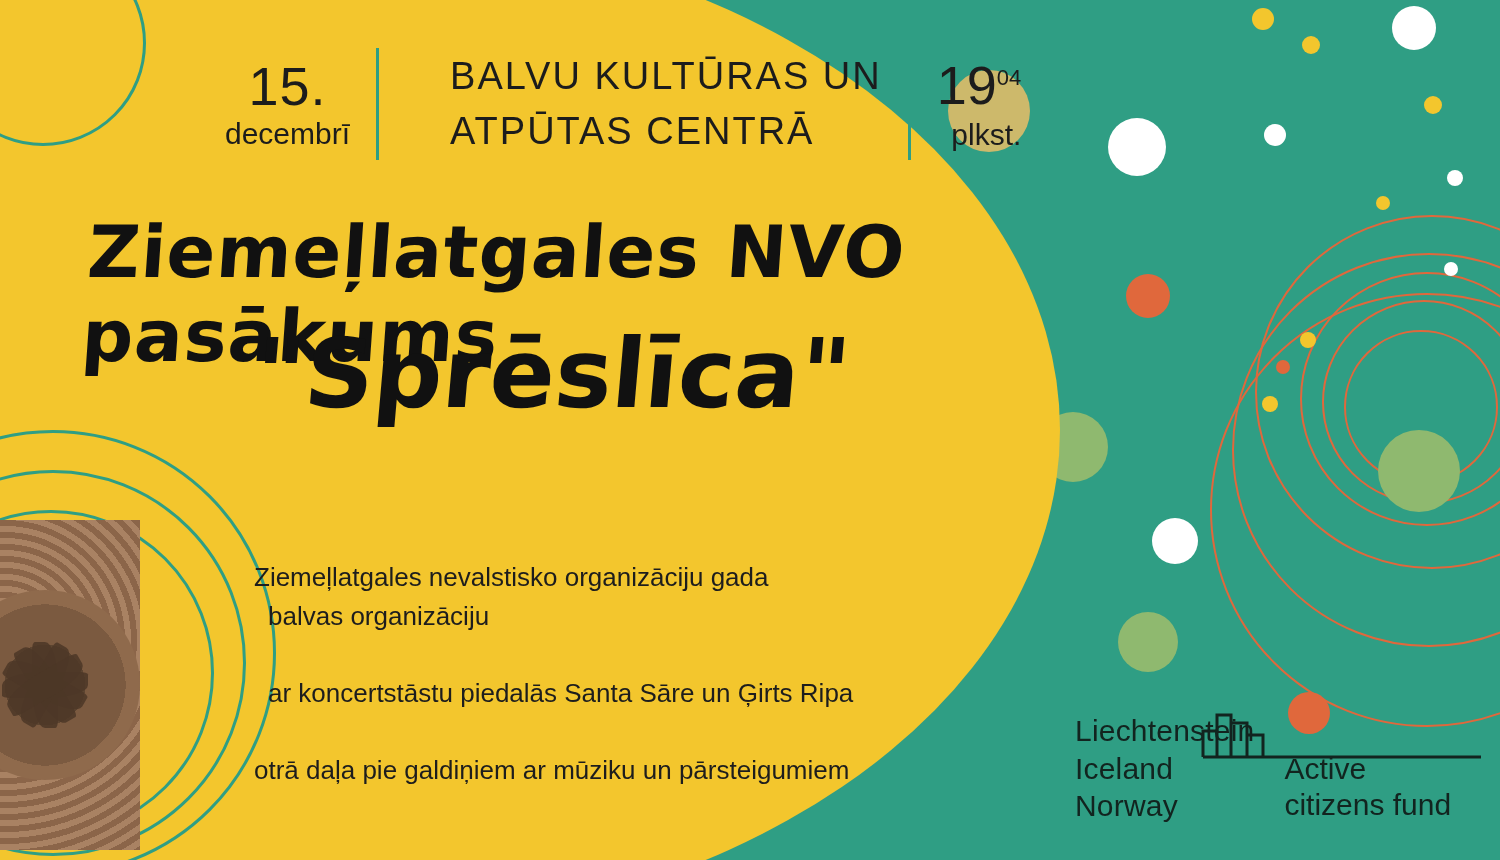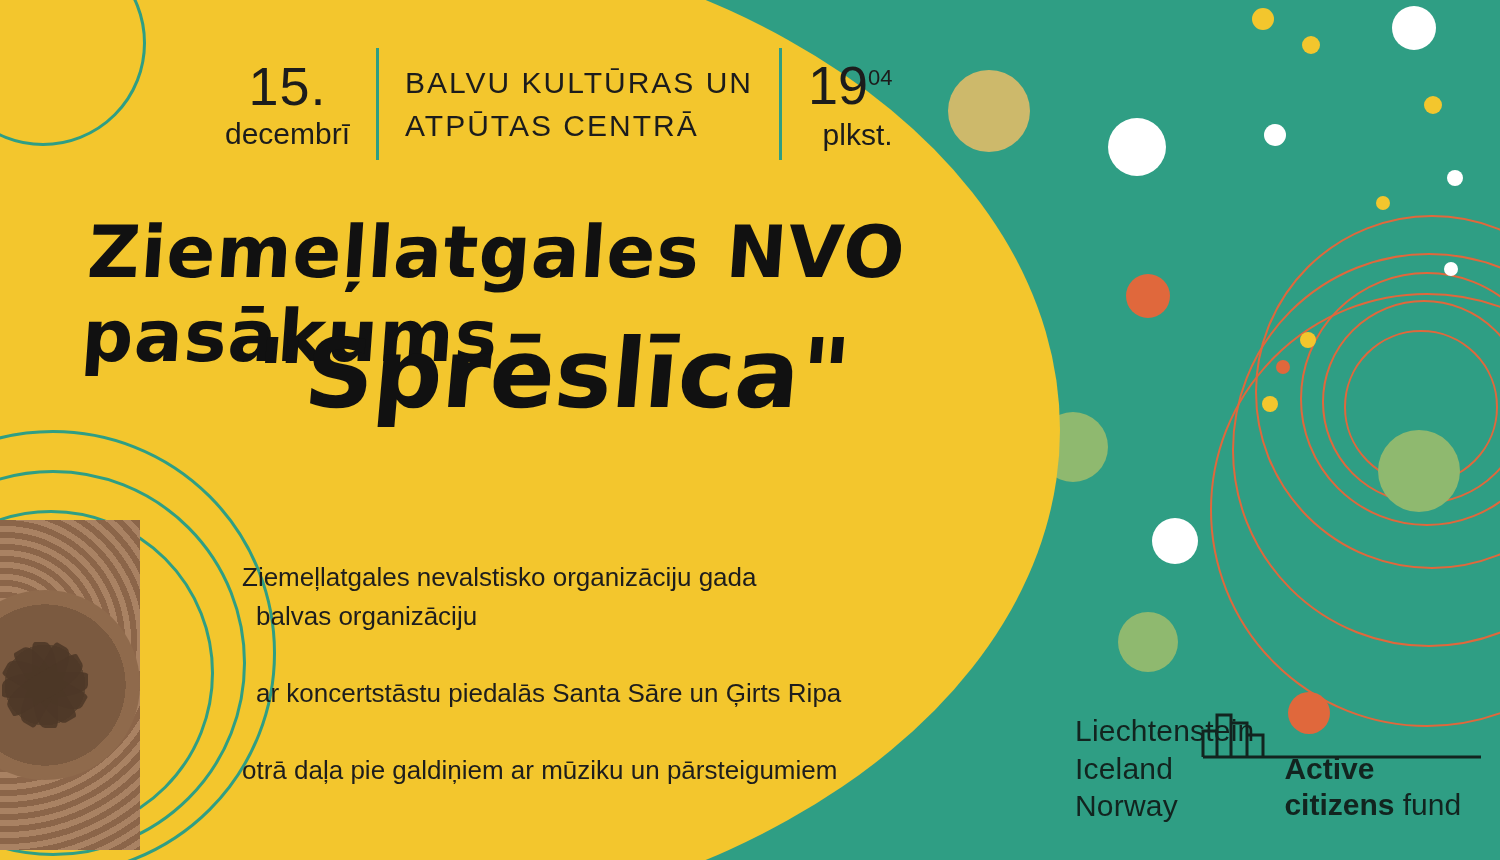--- a/index.html
+++ b/index.html
@@ -118,25 +118,26 @@
   .date-month {
     font-size: 30px;
     margin-top: 6px;
   }
   .divider {
     width: 3px;
     height: 112px;
     background: #2f9e84;
   }
   .venue {
-    font-size: 30px;
+    font-size: 38px;
     letter-spacing: 2px;
     line-height: 1.45;
     padding: 0 26px;
     text-transform: uppercase;
+    margin-left: 45px;
   }
   .time-block {
     text-align: center;
     line-height: 1;
     padding-left: 26px;
   }
   .time-hour {
     font-size: 54px;
     position: relative;
     display: inline-block;
@@ -171,21 +172,21 @@
     font-size: 96px;
     font-weight: bold;
     color: #111;
     font-family: "DejaVu Sans", sans-serif;
     transform: skewX(-5deg);
   }
 
   
   .body-text {
     position: absolute;
-    left: 242px;
+    left: 254px;
     top: 558px;
     width: 760px;
     color: #1d1d1d;
     font-size: 26px;
     line-height: 1.5;
   }
   .body-text p {
     margin: 0 0 38px 0;
   }
   .body-text p.indent {
@@ -205,21 +206,21 @@
     font-size: 30px;
     line-height: 1.25;
     letter-spacing: .2px;
   }
   .logo-acf {
     margin-left: 30px;
     padding-bottom: 2px;
     font-size: 30px;
     line-height: 1.2;
   }
-  .logo-acf b { font-weight: bold; }
+  .logo-acf b { font-weight: normal; }
   .logo-mark {
     position: absolute;
     left: 1195px;
     top: 705px;
     width: 290px;
     height: 60px;
   }
 </style>
 </head>
 <body>

